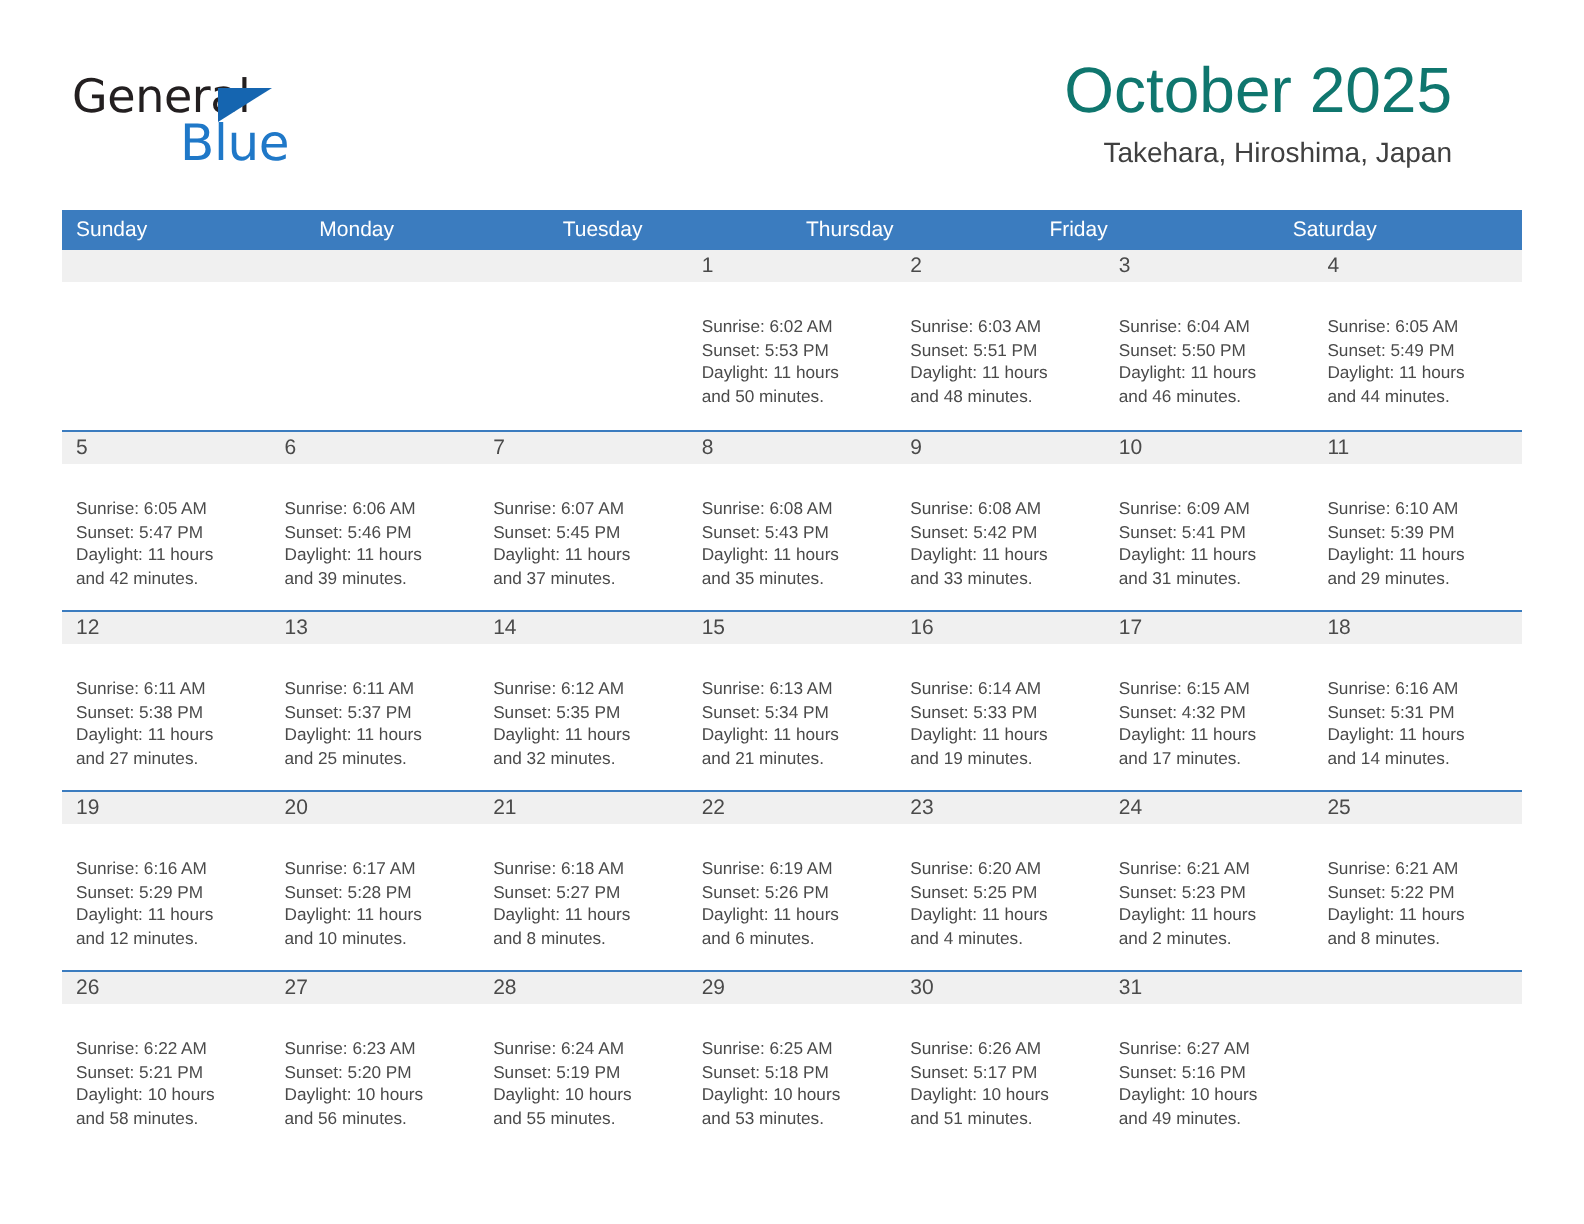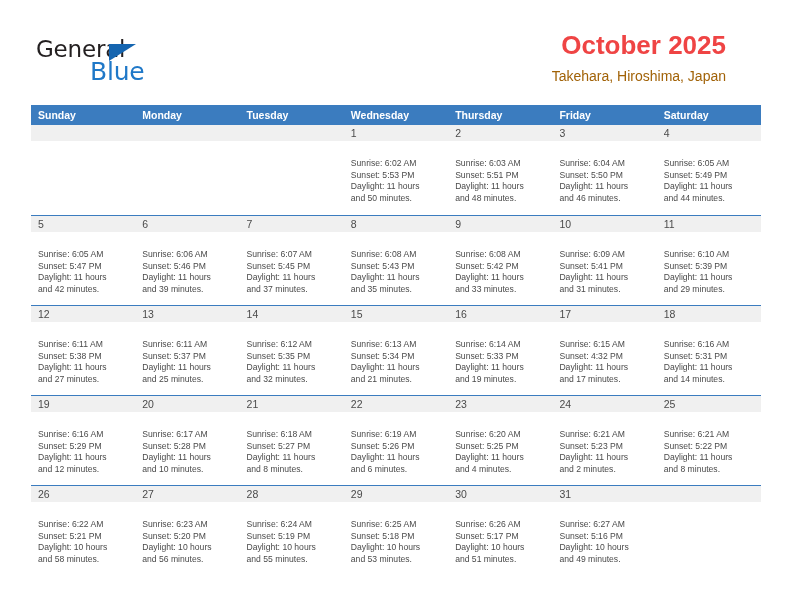--- a/index.html
+++ b/index.html
@@ -68,31 +68,31 @@
     font-family: "DejaVu Sans", sans-serif;
   }
 
   .title-block {
     position: absolute;
     right: 38px;
     top: 30px;
     text-align: right;
   }
   .cal-title {
-    font-size: 26px;
-    font-weight: 700;
-    color: #ef4444;
+    font-size: 32px;
+    font-weight: 400;
+    color: #0f766e;
     line-height: 30px;
     white-space: nowrap;
   }
   .cal-subtitle {
     margin-top: 8px;
     font-size: 14px;
     font-weight: 400;
-    color: #a16207;
+    color: #404040;
     line-height: 17px;
     white-space: nowrap;
   }
 
   
   .calendar {
     position: absolute;
     left: 31px;
     top: 105px;
     width: 730px;
@@ -106,21 +106,20 @@
   }
   .weekday-cell {
     flex: 1 1 0;
     box-sizing: border-box;
     padding: 3px 0 0 7px;
     font-size: 10.5px;
     color: #ffffff;
     line-height: 14px;
     white-space: nowrap;
     overflow: hidden;
-    font-weight: bold;
   }
 
   .week-row {
     display: flex;
     width: 730px;
     height: 90px;
     border-top: 1.5px solid #3b7cbf;
     box-sizing: border-box;
   }
   .week-row:first-of-type {
@@ -175,21 +174,20 @@
       <div class="cal-subtitle">Takehara, Hiroshima, Japan</div>
     </div>
 
   </div>
 
   <div class="calendar">
     <div class="weekday-row" id="weekday-row">
         <div class="weekday-cell">Sunday</div>
         <div class="weekday-cell">Monday</div>
         <div class="weekday-cell">Tuesday</div>
-        <div class="weekday-cell">Wednesday</div>
         <div class="weekday-cell">Thursday</div>
         <div class="weekday-cell">Friday</div>
         <div class="weekday-cell">Saturday</div>
       </div>
     <div id="weeks-container">
         <div class="week-row">
           <div class="day-cell empty">
             <span class="daynum"></span>
           </div>
           <div class="day-cell empty">

